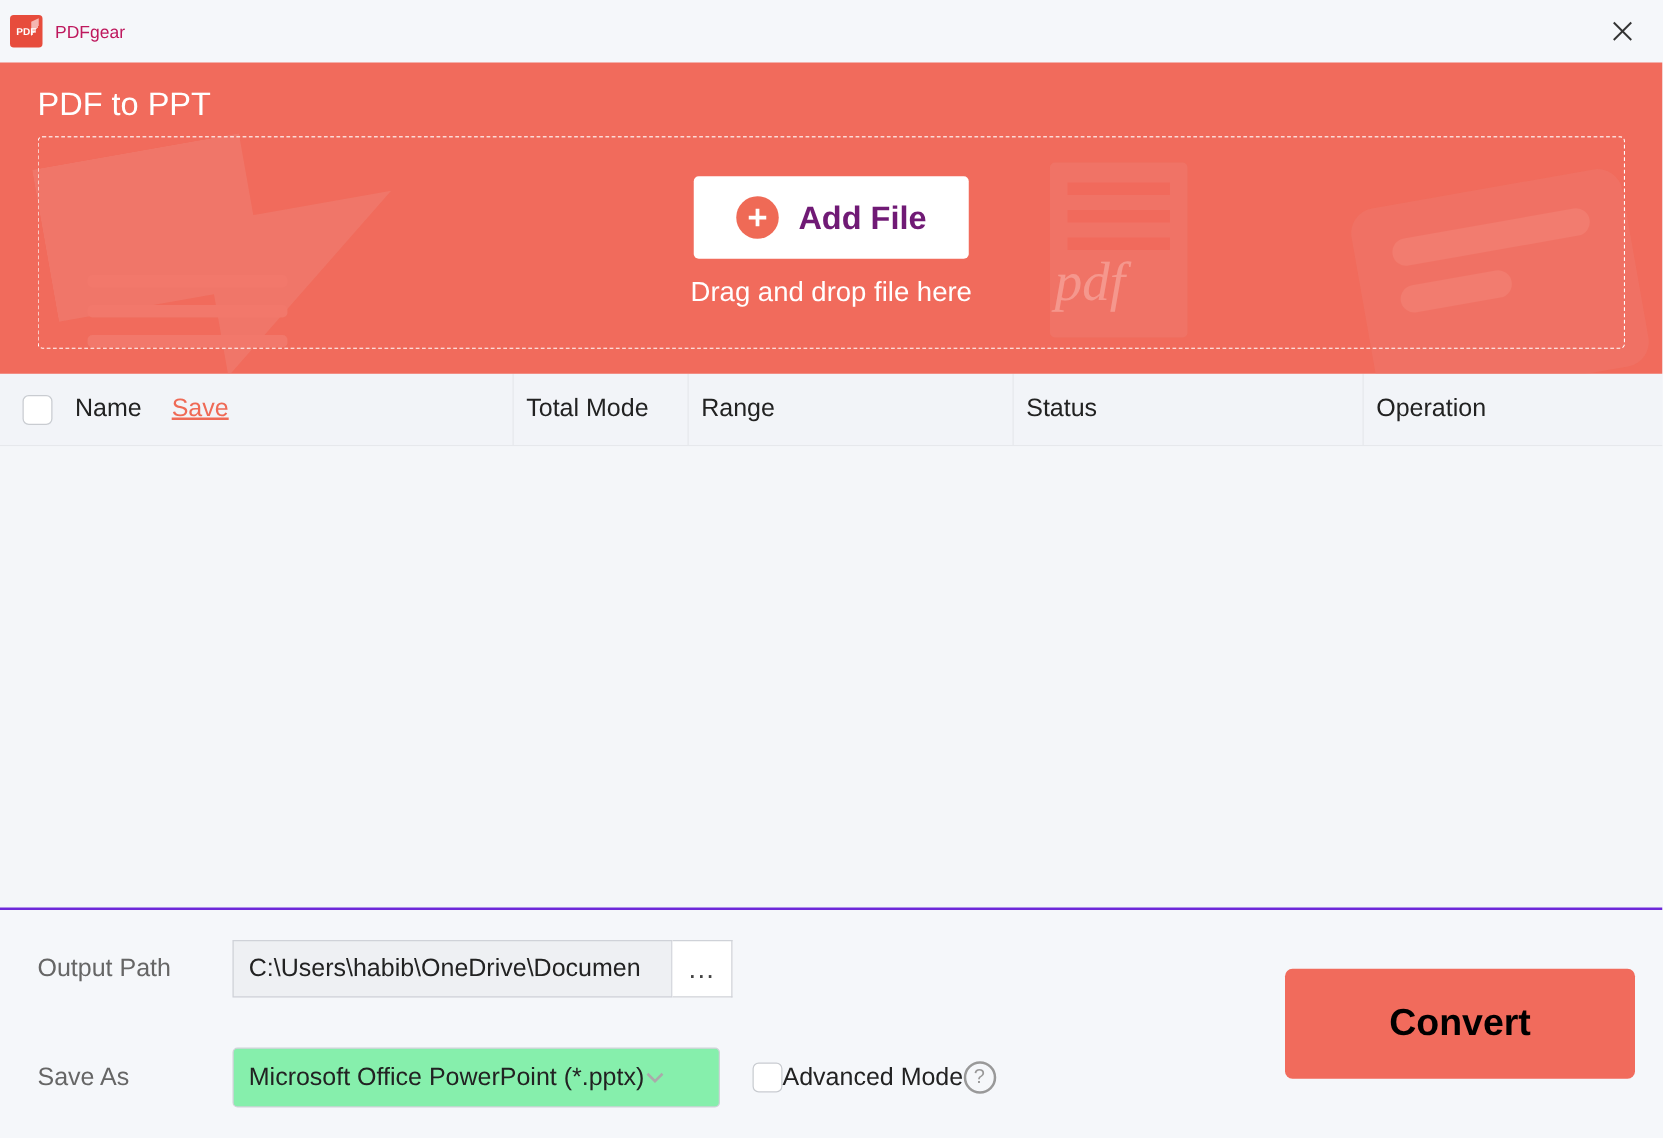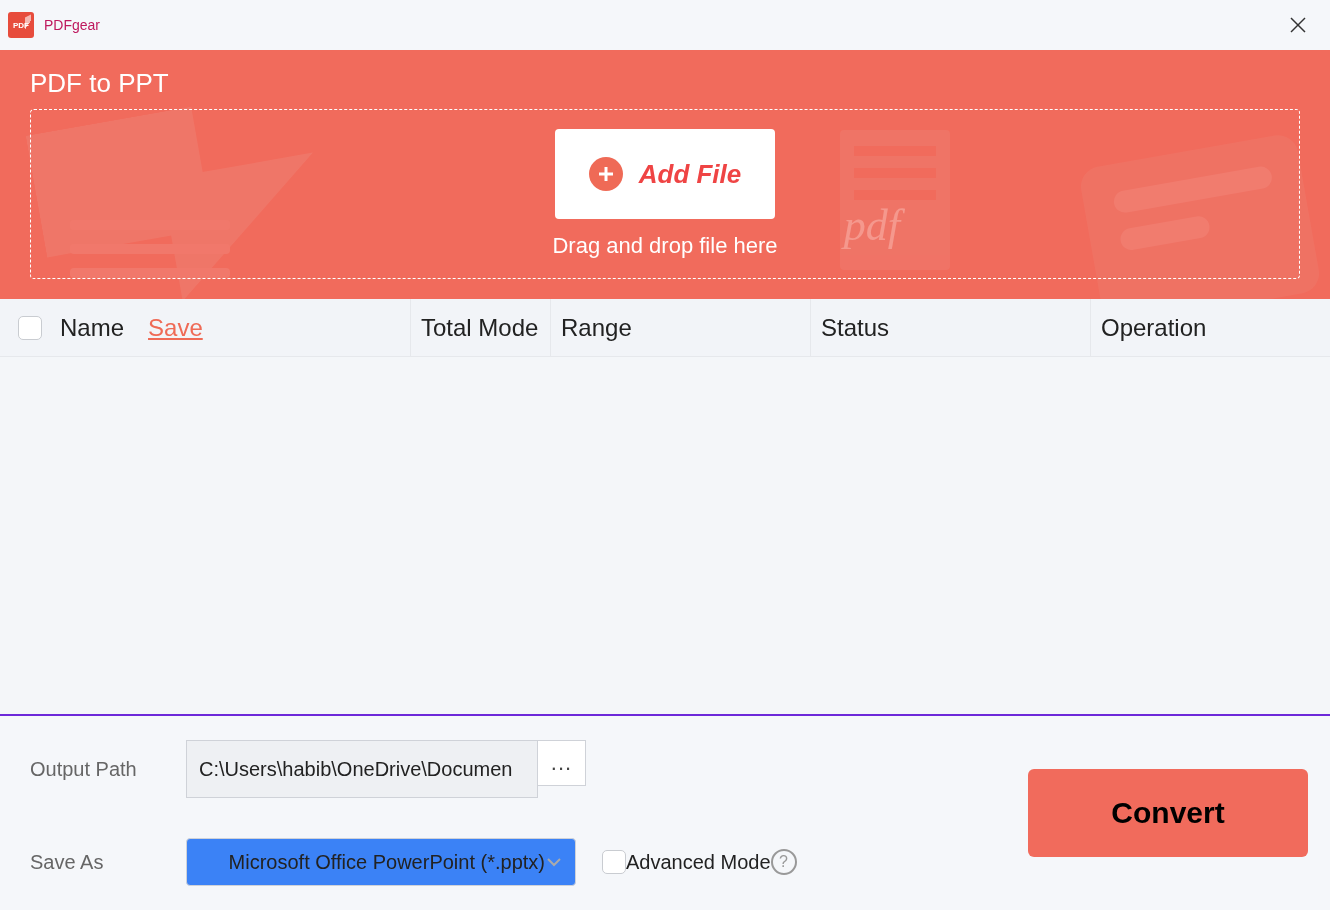--- a/index.html
+++ b/index.html
@@ -105,48 +105,47 @@
     border-radius: 4px;
     height: 170px;
     display:flex;
     flex-direction:column;
     align-items:center;
     justify-content:center;
     position:relative; z-index:2;
   }
   .add-file-btn {
     background:#fff;
-    color:#ef4444;
+    color:#701a75;
     border:none;
     border-radius:4px;
-    padding: 28px 34px;
+    padding: 16px 34px;
     font-size: 26px;
     font-weight:700;
     display:flex;
     align-items:center;
     gap:16px;
     cursor:pointer;
-    font-style:italic;
   }
   .plus-circ {
     width:34px;height:34px;border-radius:50%;
     background:#ef6a56;
     display:flex;align-items:center;justify-content:center;
   }
   .plus-circ svg{width:18px;height:18px;stroke:#fff;stroke-width:3;}
   .dz-hint { margin-top:14px; font-size:22px; }
 
   
   .table-header {
     display:flex;
     align-items:center;
     height:58px;
     background:#f2f4f8;
     border-bottom:1px solid #e6e8ec;
-    font-size:24px;
+    font-size:20px;
     color:#222;
     text-align:center;
   }
   .th { padding:0 10px; border-left:1px solid #e6e8ec; height:100%; display:flex; align-items:center; }
   .th-name { flex:0 0 410px; border-left:none; padding-left:18px; gap:18px; }
   .th-total { flex:0 0 140px; }
   .th-range { flex:0 0 260px; }
   .th-status { flex:0 0 280px; }
   .th-op { flex:1; }
   .chk {
@@ -167,36 +166,36 @@
     row-gap: 40px;
     column-gap: 16px;
     align-items:center;
     font-size:20px;
     color:#555;
   }
   .lbl { color:#666; }
   .path-row { display:flex; }
   .path-input {
     flex:1;
-    height:58px;
+    height:46px;
     border:1px solid #cfd2d8;
     background:#eef0f3;
     padding:0 12px;
     font-size:20px;
     color:#222;
     outline:none;
     font-family:inherit;
   }
   .browse-btn {
     width:48px;height:46px;border:1px solid #cfd2d8;border-left:none;background:#fff;
     font-size:22px;color:#444;cursor:pointer;letter-spacing:1px;
   }
   .select-wrap{
-    height:48px;border:1px solid #cfd2d8;border-radius:4px;background:#3b82f6;
-    display:flex;align-items:center;padding:0 12px;justify-content:flex-end;cursor:pointer;
+    height:48px;border:1px solid #cfd2d8;border-radius:4px;background:#86efac;
+    display:flex;align-items:center;padding:0 12px;justify-content:flex-start;cursor:pointer;
     width:390px;
   }
   .select-wrap span{font-size:20px;color:#222;}
   .chev{width:18px;height:18px;stroke:#aaa;stroke-width:2;fill:none;}
   .adv-row{display:flex;align-items:center;}
   .help-ic{
     width:26px;height:26px;border:2px solid #999;border-radius:50%;
     display:flex;align-items:center;justify-content:center;color:#999;font-size:16px;cursor:pointer;
   }
   .convert-btn{

